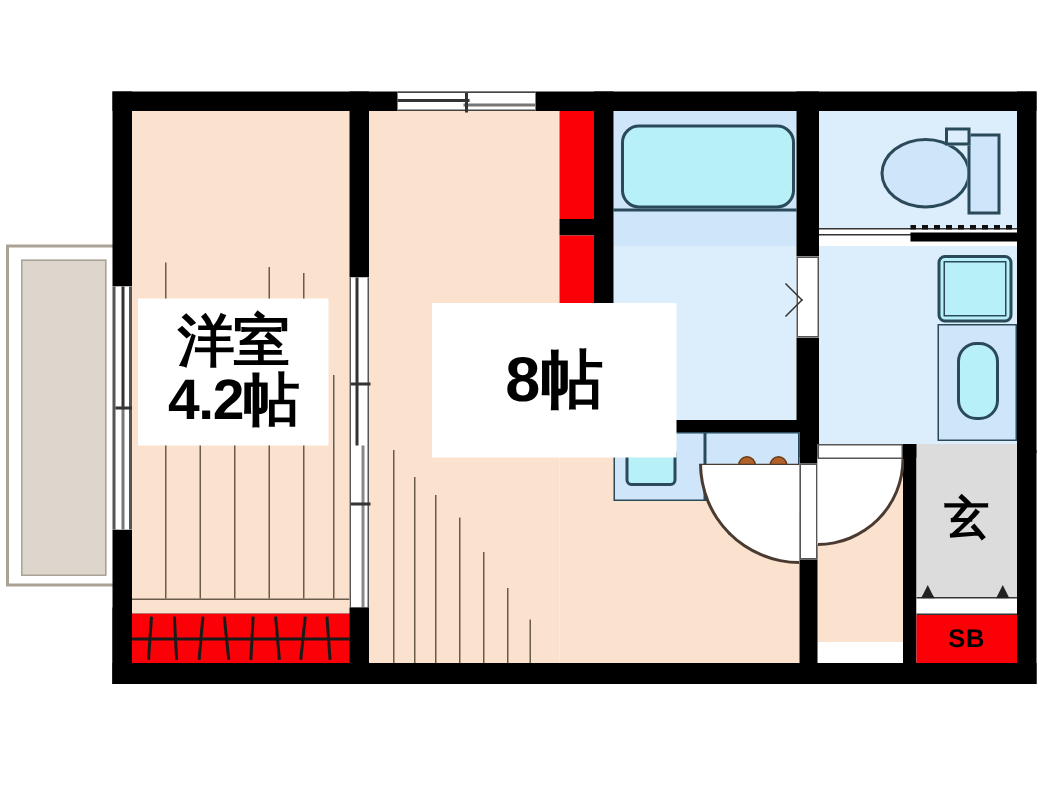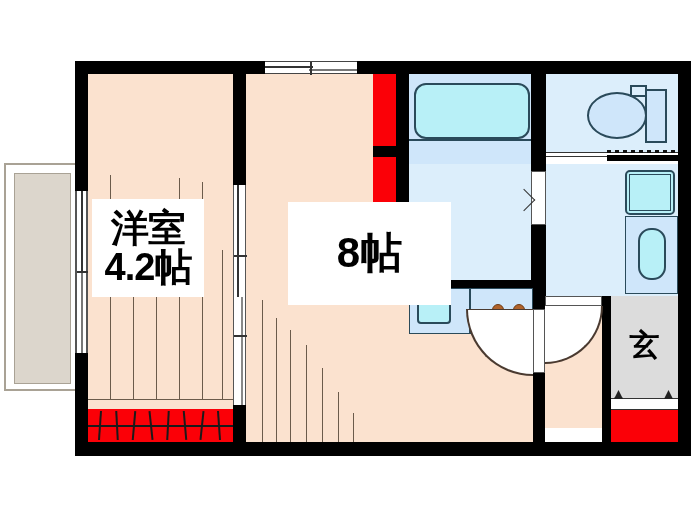--- a/index.html
+++ b/index.html
@@ -166,20 +166,21 @@
   <div class="abs wall" style="left:602px; top:296px; width:9px; height:146px;"></div>
 
   <div class="abs wall" style="left:533px; top:288px; width:12px; height:154px;"></div>
 
   <div class="abs entry" style="left:611px; top:296px; width:67px; height:102px;"></div>
   <div class="abs" style="left:611px; top:398px; width:67px; height:12px; background:#ffffff; border-top:1.5px solid #333; border-bottom:1.5px solid #333; box-sizing:border-box;"></div>
 
   <div class="abs" style="left:614px; top:390px; width:9px; height:9px; border-left:1.5px solid #222; border-right:1.5px solid #222; transform: skewX(0deg); clip-path: polygon(50% 0, 100% 100%, 0 100%); background:#222;"></div>
   <div class="abs" style="left:664px; top:390px; width:9px; height:9px; clip-path: polygon(50% 0, 100% 100%, 0 100%); background:#222;"></div>
   <div class="abs red" style="left:611px; top:410px; width:67px; height:32px;"></div>
+  <div class="abs tiny-lbl" id="label-sb" style="left:611px; top:410px; width:67px; height:32px;">SB</div>
   <div class="abs tiny-lbl" id="label-genkan" style="left:611px; top:320px; width:67px; height:50px;">玄</div>
 
   <div class="abs wall" style="left:75px; top:405px; width:171px; height:51px;"></div>
   <div class="abs red" style="left:88px; top:409px; width:145px; height:33px;">
     <div class="abs" style="left:0; top:16px; width:145px; height:1.5px; background:#1a1a1a;"></div>
     <div class="abs" style="left:11px;  top:2px; width:1.5px; height:29px; background:#1a1a1a; transform:rotate(4deg);"></div>
     <div class="abs" style="left:28px;  top:2px; width:1.5px; height:29px; background:#1a1a1a; transform:rotate(-3deg);"></div>
     <div class="abs" style="left:45px;  top:2px; width:1.5px; height:29px; background:#1a1a1a; transform:rotate(5deg);"></div>
     <div class="abs" style="left:62px;  top:2px; width:1.5px; height:29px; background:#1a1a1a; transform:rotate(-6deg);"></div>
     <div class="abs" style="left:79px;  top:2px; width:1.5px; height:29px; background:#1a1a1a; transform:rotate(3deg);"></div>
@@ -207,21 +208,21 @@
   <div class="abs arc-br" style="left:545px; top:306px; width:58px; height:58px; border-right:2px solid #4a3a30; border-bottom:2px solid #4a3a30; background:#ffffff; box-sizing:border-box;"></div>
 
   <div class="abs" style="left:265px; top:61px; width:92px; height:13px; background:#ffffff; border-top:1.5px solid #444; border-bottom:1.5px solid #444; box-sizing:border-box;">
     <div class="abs" style="left:0px; top:4px; width:48px; height:1.5px; background:#333;"></div>
     <div class="abs" style="left:44px; top:7px; width:48px; height:1.5px; background:#777;"></div>
     <div class="abs" style="left:45px; top:0px; width:1.5px; height:13px; background:#333;"></div>
   </div>
 
   <div class="abs" style="left:678px; top:300px; width:13px; height:2px; background:#000;"></div>
 
-  <div class="abs lbl" id="label-youshitsu" style="left:92px; top:199px; width:112px; height:98px;">
+  <div class="abs lbl" id="label-youshitsu" style="left:92px; top:199px; width:127px; height:98px;">
     <span class="l1">洋室</span>
     <span class="l2">4.2帖</span>
   </div>
 
   <div class="abs lbl" id="label-ldk" style="left:288px; top:202px; width:163px; height:103px;">
     <span class="l2">8帖</span>
   </div>
 
 </div>
 

